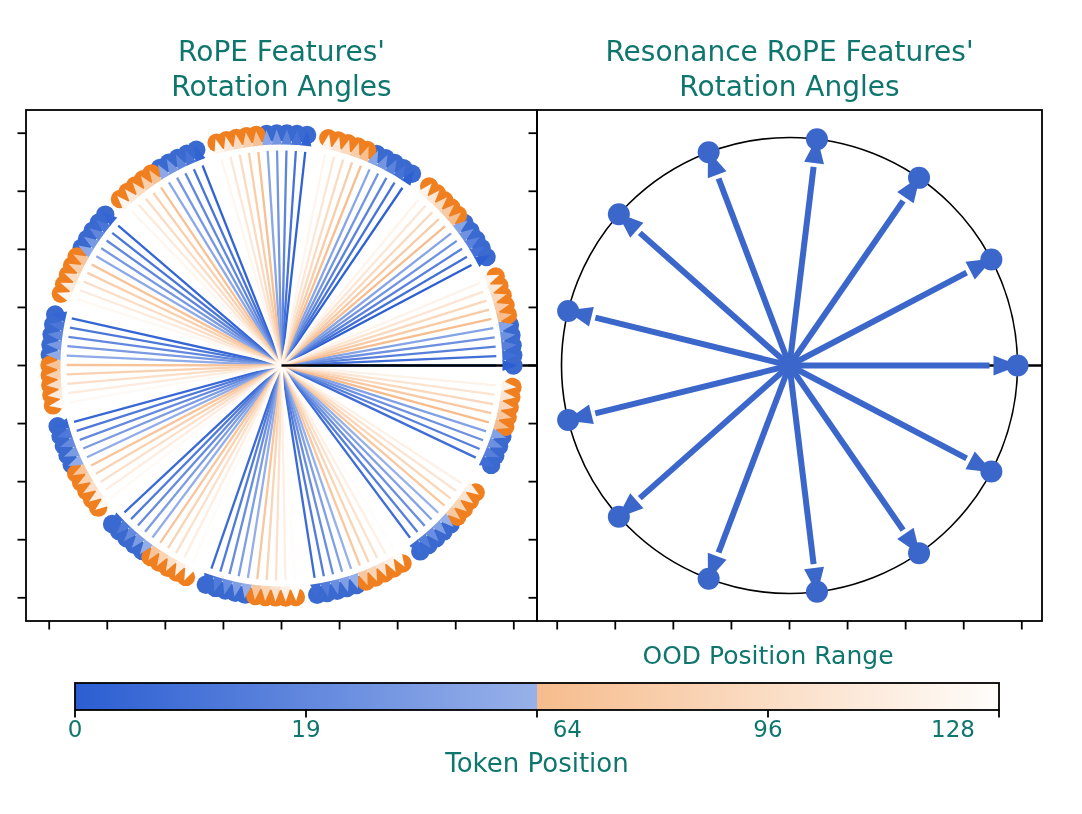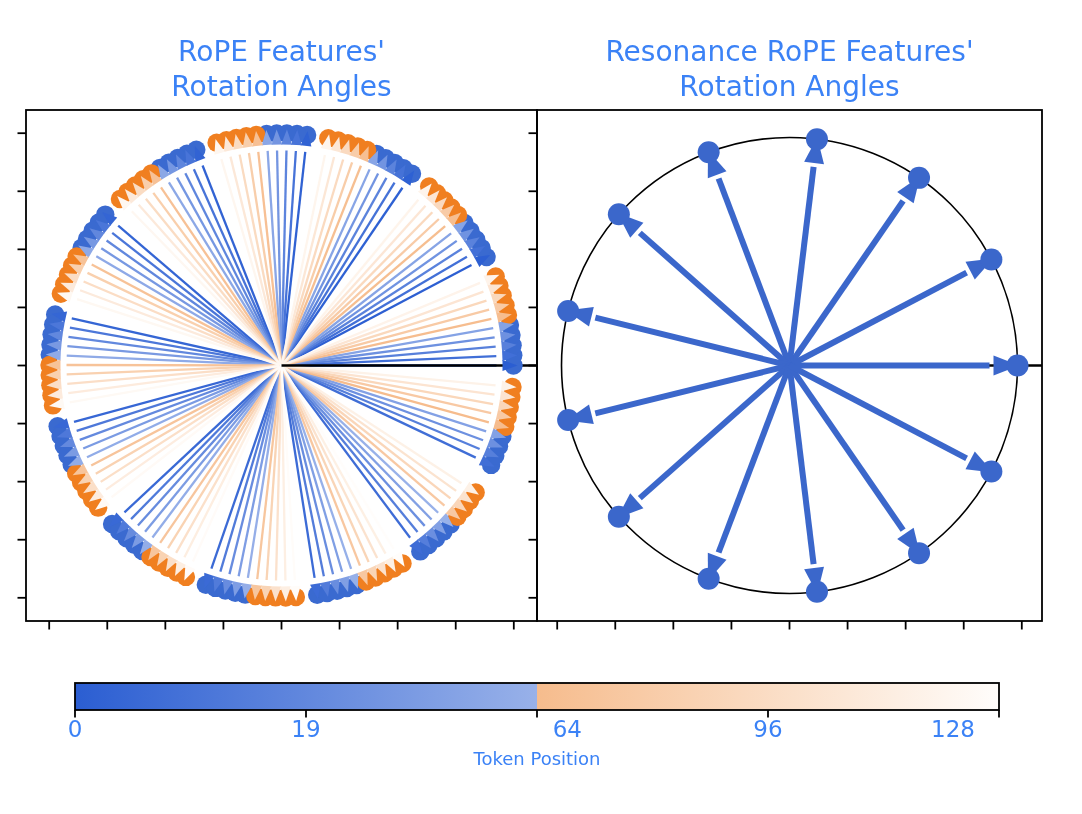--- a/index.html
+++ b/index.html
@@ -1,27 +1,27 @@
 <!DOCTYPE html>
 <html><head>
 <meta charset="utf-8">
 <style>
   html,body{margin:0;padding:0;background:#fff;}
   .fig{position:relative;width:1082px;height:814px;background:#ffffff;overflow:hidden;
-       font-family:"DejaVu Sans","Liberation Sans",sans-serif;color:#3b82f6;}
+       font-family:"DejaVu Sans","Liberation Sans",sans-serif;color:#0f766e;}
   .fig svg{position:absolute;left:0;top:0;}
   .plot-title{position:absolute;top:34px;text-align:center;white-space:pre-line;
               font-size:28px;line-height:35px;font-weight:400;}
   #left-title{left:26px;width:511px;}
   #right-title{left:537px;width:505px;}
   .range-label{position:absolute;top:641px;font-size:25px;text-align:center;}
   #train-label{left:75px;width:462px;}
   #ood-label{left:537px;width:462px;}
   .cb-tick-label{position:absolute;top:716px;width:90px;text-align:center;font-size:23px;}
-  #axis-label{position:absolute;left:287px;width:500px;top:748px;text-align:center;font-size:18px;}
+  #axis-label{position:absolute;left:287px;width:500px;top:748px;text-align:center;font-size:26px;}
 </style>
 </head>
 <body>
 
 <div class="fig">
   <svg id="fig-canvas" width="1082" height="814" viewBox="0 0 1082 814">
       <g stroke-width="2.3">
         <line x1="283.5" y1="365.5" x2="496.5" y2="365.5" stroke="rgb(43,94,210)"></line>
         <line x1="283.26777032673834" y1="364.56459202916403" x2="471.53531012437145" y2="264.9436431351355" stroke="rgb(45,95,210)"></line>
         <line x1="282.62501192809657" y1="363.84641354576166" x2="402.4387822703816" y2="187.7394561693815" stroke="rgb(46,97,211)"></line>
@@ -513,20 +513,21 @@
         <line x1="768" y1="710" x2="768" y2="717.5"></line>
         <line x1="999" y1="710" x2="999" y2="717.5"></line>
       </g>
     </svg>
 
   <div class="plot-title" id="left-title">RoPE Features'
 Rotation Angles</div>
   <div class="plot-title" id="right-title">Resonance RoPE Features'
 Rotation Angles</div>
 
+  <div class="range-label" id="ood-label">OOD Position Range</div>
 
   <div id="cb-ticklabels">
       <div class="cb-tick-label" style="left: 30px;">0</div>
       <div class="cb-tick-label" style="left: 261px;">19</div>
       <div class="cb-tick-label" style="left: 492px; text-align: right;">64</div>
       <div class="cb-tick-label" style="left: 723px;">96</div>
       <div class="cb-tick-label" style="left: 908px;">128</div>
     </div>
 
   <div id="axis-label">Token Position</div>

